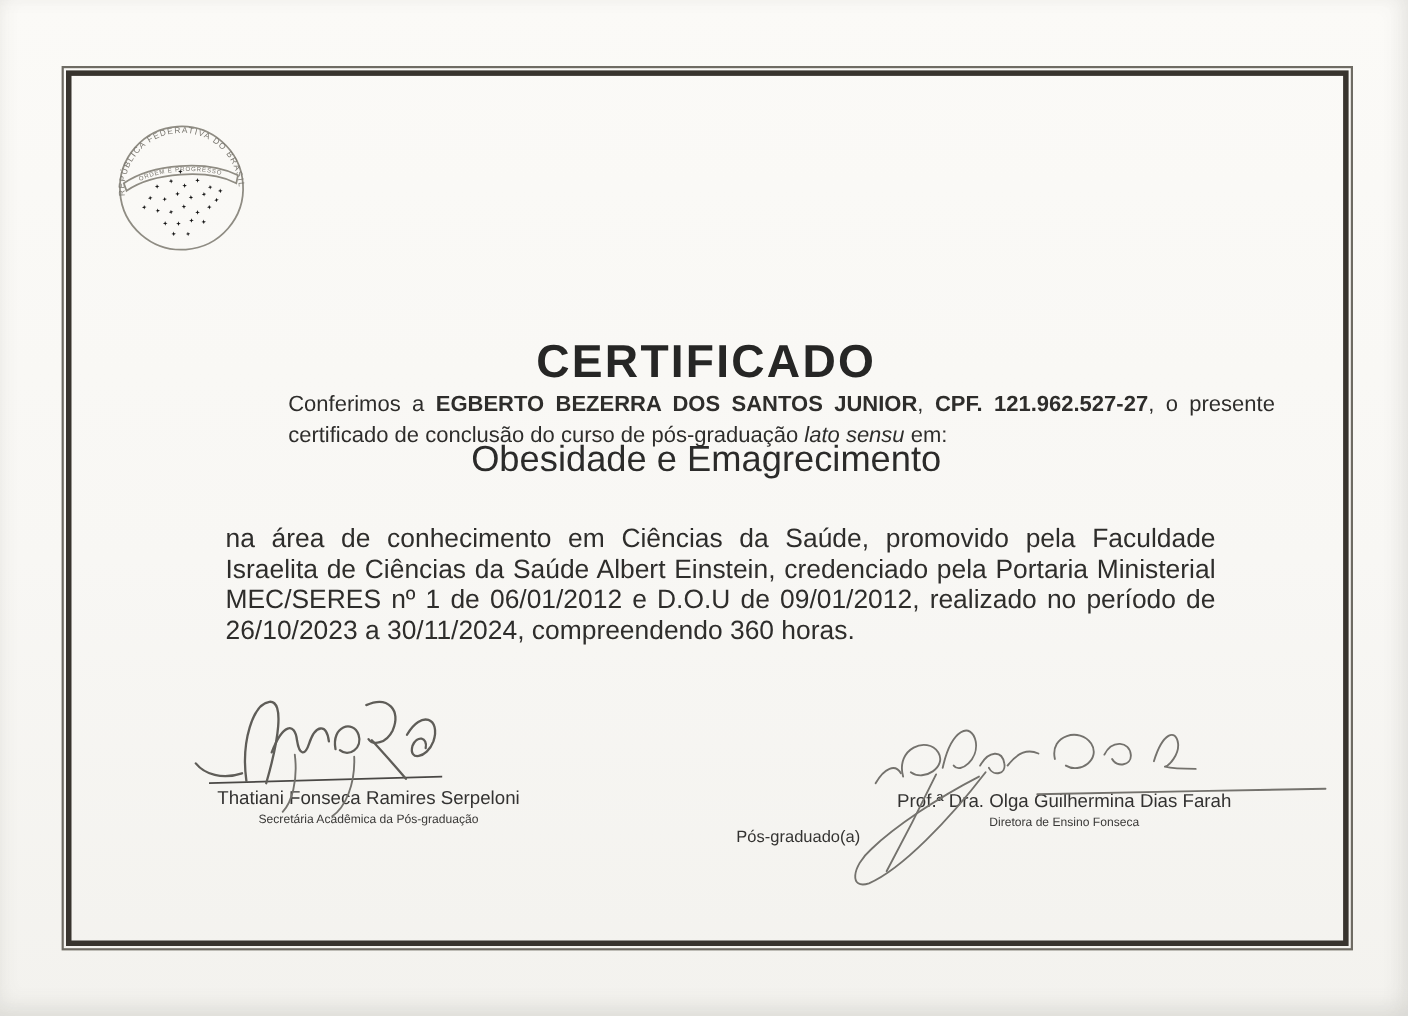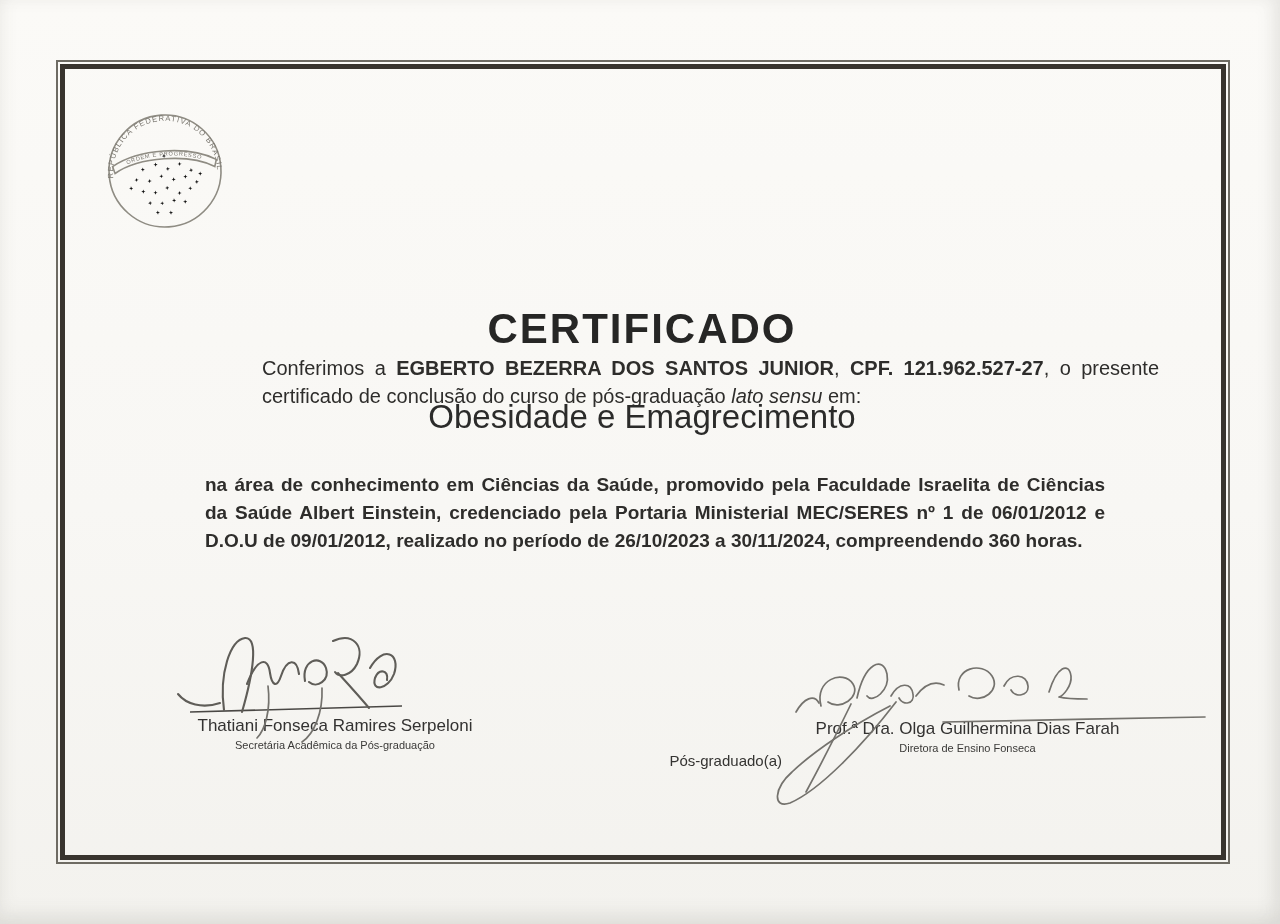--- a/index.html
+++ b/index.html
@@ -24,21 +24,21 @@
 
   .title{position:absolute;left:57px;right:53px;top:258px;text-align:center;
          font-size:42px;font-weight:bold;letter-spacing:2px;color:#262625;margin-top:47px;}
 
   .intro{position:absolute;left:222px;top:334px;width:897px;font-size:20px;line-height:28px;text-align:justify;margin-left:40px;}
   .intro b{font-weight:bold;}
   .latin{font-style:italic;}
 
   .course{position:absolute;left:57px;right:53px;top:398px;text-align:center;font-size:33px;color:#2b2b2a;}
 
-  .body-par{position:absolute;left:205px;top:452px;width:900px;font-size:19px;line-height:28px;text-align:justify;font-weight:bold;}
+  .body-par{position:absolute;left:205px;top:452px;width:900px;font-size:24px;line-height:28px;text-align:justify;}
 
   .dateline{position:absolute;left:57px;right:53px;top:581px;text-align:center;font-size:20.5px;}
 
   .sig-name{font-size:17px;color:#333231;line-height:1.2;}
   .sig-role{font-size:11px;color:#3a3937;margin-top:3px;}
   .sig-left-text{position:absolute;left:180px;top:716px;width:310px;text-align:center;}
   .sig-right-text{position:absolute;left:815px;top:719px;width:305px;text-align:center;}
   .center-label{position:absolute;left:520px;top:752px;width:262px;text-align:right;font-size:15px;color:#343331;}
 
   .sig-svg{position:absolute;pointer-events:none;}

